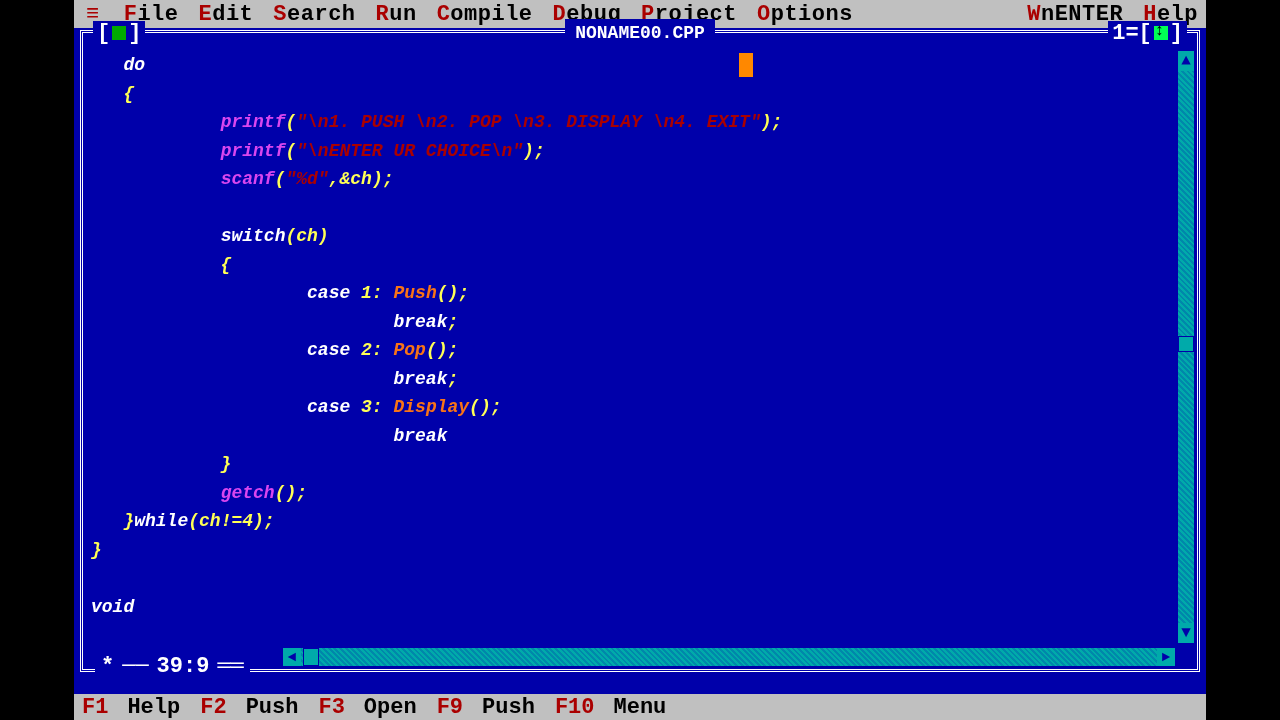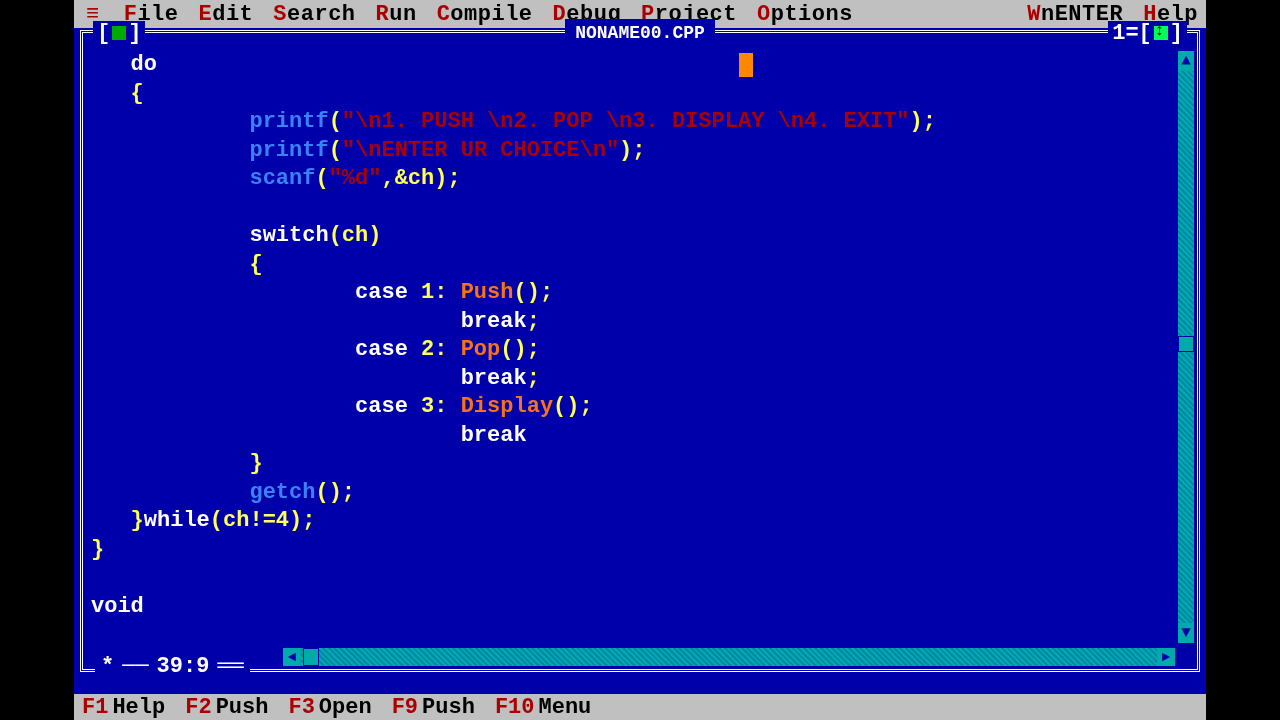--- a/index.html
+++ b/index.html
@@ -83,27 +83,28 @@
 }
 .maxbox { display: inline-block; width: 14px; height: 14px; background: #00FF55; margin: 0 2px; position: relative; }
 .maxbox::before { content: "↕"; position: absolute; top: -4px; left: 1px; color: #000; font-size: 16px; }
 .editor {
   position: absolute;
   top: 18px;
   left: 8px;
   right: 22px;
   bottom: 26px;
   color: #FFFF55;
-  font-size: 22px;
+  font-size: 18px;
   line-height: 28.5px;
   white-space: pre;
   overflow: hidden;
+  font-style: italic;
 }
 .kw { color: #FFFFFF; }
-.fn { color: #3b82f6; }
+.fn { color: #d946ef; }
 .str { color: #AA0000; }
 .sp { color: #f97316; }
 .cursor {
   position: absolute;
   top: 20px;
   left: 656px;
   width: 14px;
   height: 24px;
   background: #FF8800;
 }
@@ -151,21 +152,21 @@
   bottom: 0;
   height: 26px;
   background: #C0C0C0;
   color: #000;
   display: flex;
   align-items: center;
   padding: 0 8px;
   gap: 6px;
   font-size: 22px;
 }
-.fkeys .fk { display: inline-flex; gap: 4px; margin-right: 14px; }
+.fkeys .fk { display: inline-flex; gap: 19px; margin-right: 14px; }
 .fkeys .fkey { color: #AA0000; }
 </style>
 </head>
 <body>
 
 <div class="app">
 
   <div class="menubar">
     <span class="sys">≡</span>
     <span class="menuitem">

